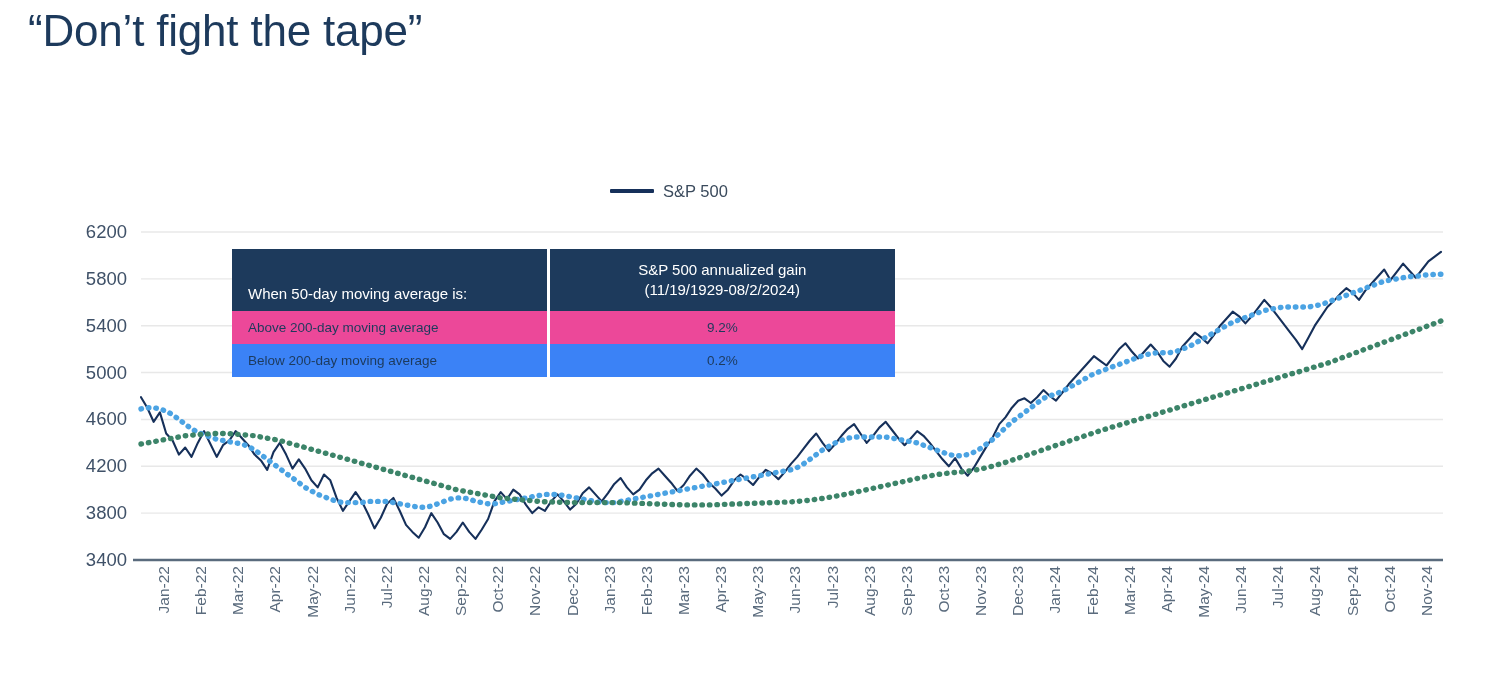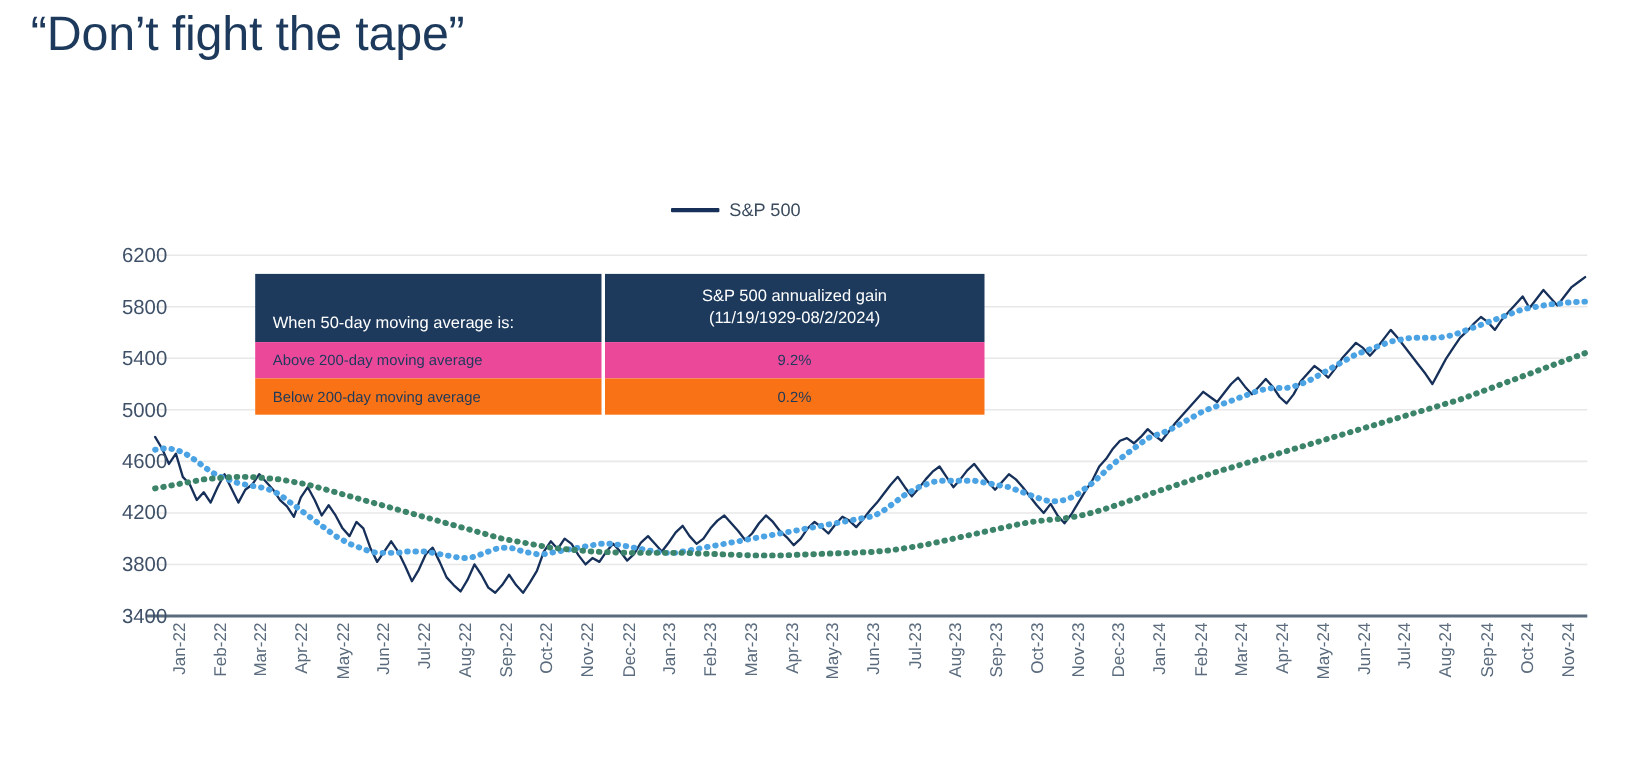--- a/index.html
+++ b/index.html
@@ -78,21 +78,21 @@
     right: 0;
     width: 70px;
     text-align: right;
     font-size: 18.5px;
     color: #3f5168;
     transform: translateY(-50%);
     white-space: nowrap;
   }
   #y-axis-labels {
     position: absolute;
-    left: 76px; top: 0;
+    left: 51px; top: 0;
     width: 76px; height: 640px;
   }
 
   
   #x-axis-labels {
     position: absolute;
     left: 0; top: 0;
     width: 1502px; height: 689px;
   }
   .x-tick-label {
@@ -135,21 +135,21 @@
   .th-gap { width: 3px; background: #ffffff; }
   .th-right {
     width: 362px;
     text-align: center;
     font-size: 15px;
     line-height: 1.32;
     padding: 0 6px !important;
   }
   .th-right span { display: block; }
   .row-a td { background: #ec4899; height: 33px; }
-  .row-b td { background: #f97316; height: 33px; }
+  .row-b td { background: #3b82f6; height: 33px; }
   .cell-label {
     text-align: left;
     padding: 0 0 0 16px !important;
     color: #1d3a5c;
     font-size: 13.5px;
   }
   .cell-gap { background: #ffffff !important; width: 3px; }
   .cell-value {
     text-align: center;
     color: #1d3a5c;

